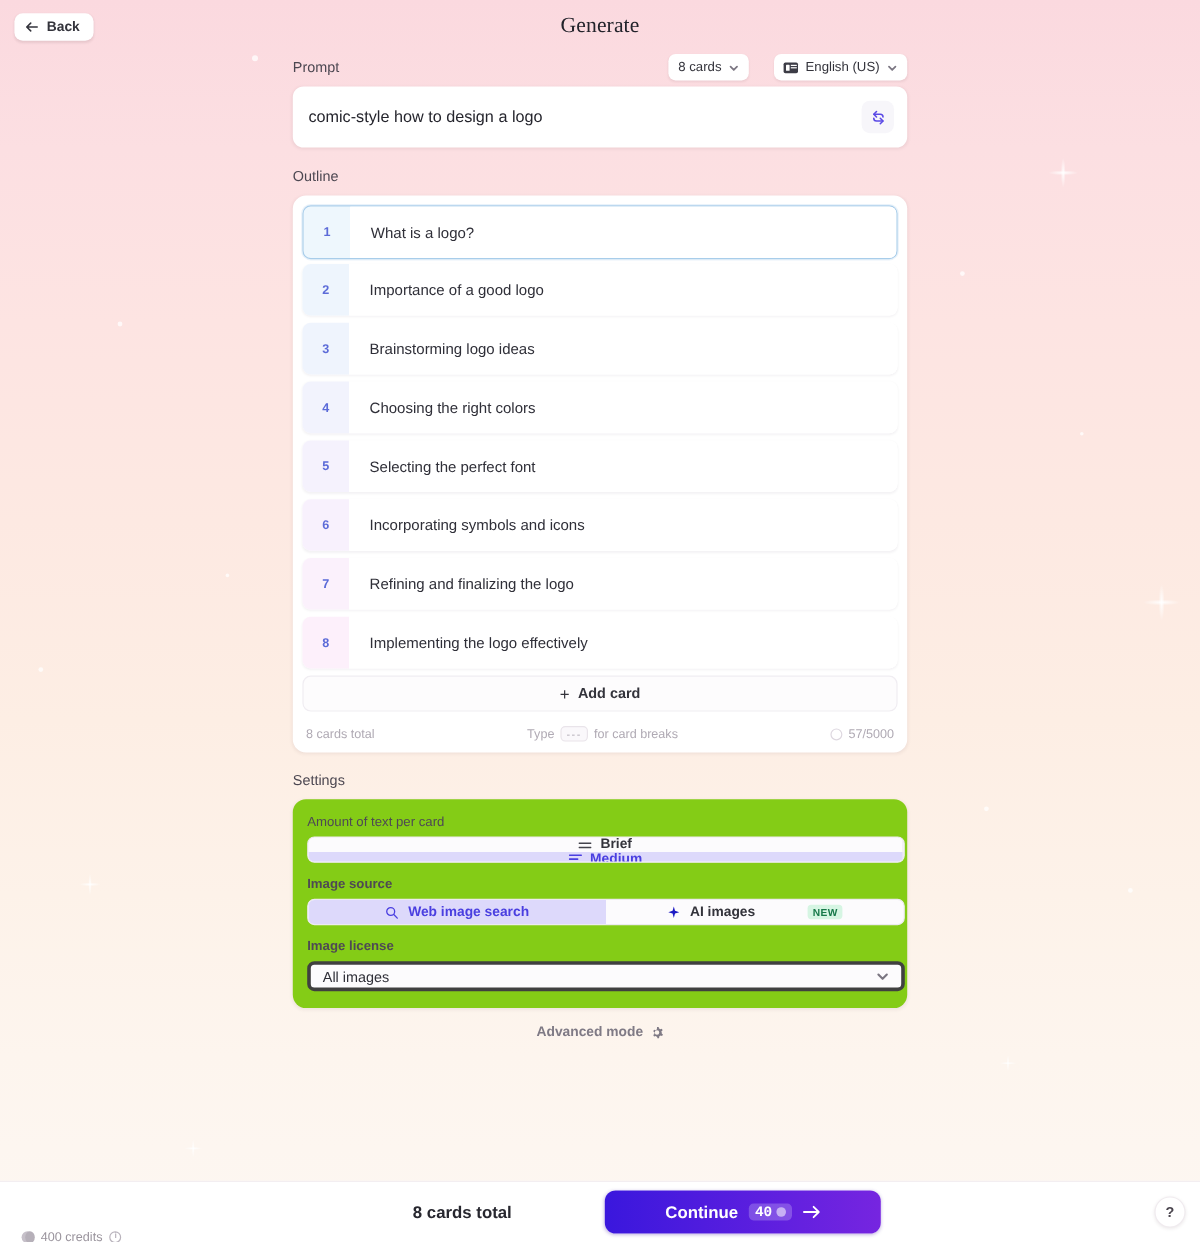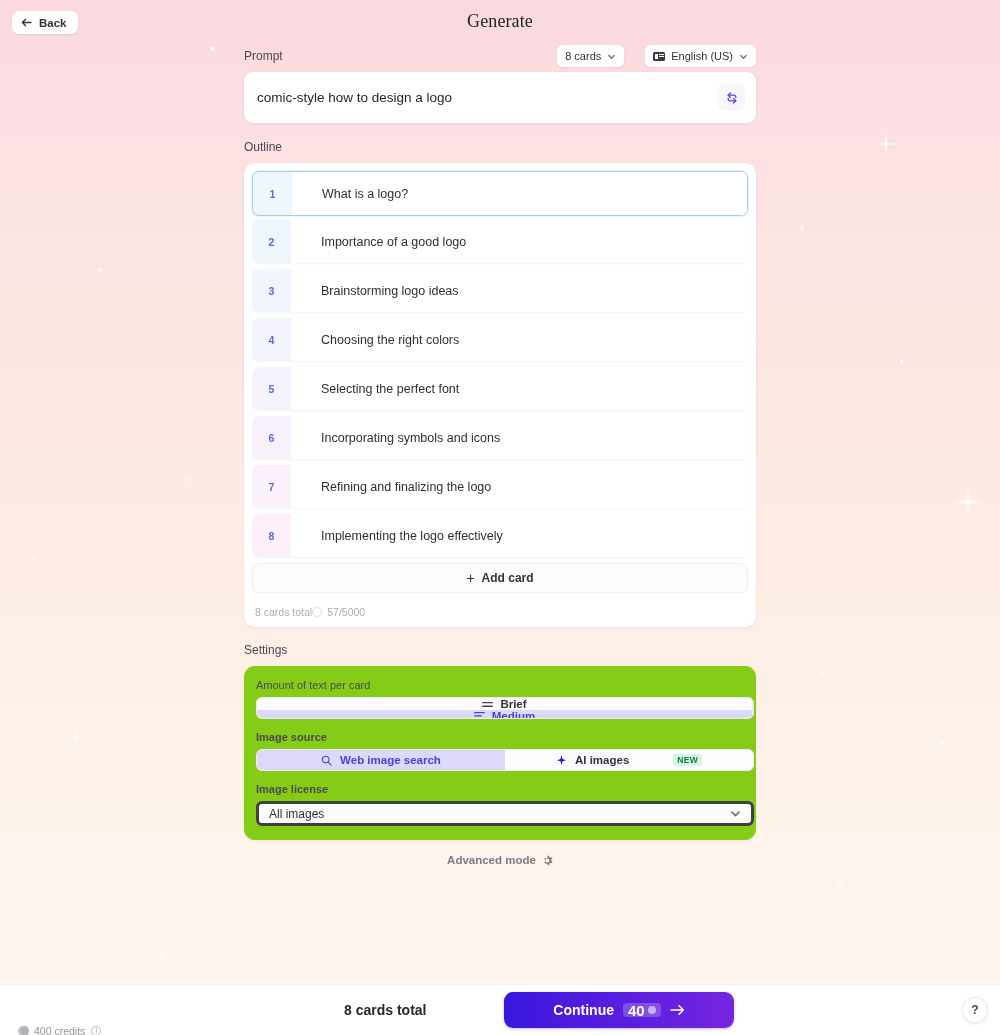--- a/index.html
+++ b/index.html
@@ -127,21 +127,21 @@
     height: 45px; margin-bottom: 4px;
     box-shadow: 0 0 0 1px rgba(168,205,234,.25);
   }
   .card-num {
     width: 39px; flex: 0 0 39px;
     display: flex; align-items: center; justify-content: center;
     font-size: 10.5px; font-weight: 600; color: #5c6bd8;
   }
   .card-title {
     flex: 1; display: flex; align-items: center;
-    padding-left: 30px; font-size: 12.5px; color: #2f2f38;
+    padding-left: 17px; font-size: 12.5px; color: #2f2f38;
     background: #fff; outline: none;
   }
   .card-row.focused .card-title { background: #fff; }
 
   .add-card {
     height: 30px; margin-bottom: 8px;
     border: 1px solid #f0edf2; border-radius: 7px;
     background: #fdfcfd;
     display: flex; align-items: center; justify-content: center;
     gap: 7px; font-size: 12px; font-weight: 600; color: #33333b;
@@ -269,21 +269,21 @@
     border-radius: 9px;
     display: flex; align-items: center; justify-content: center; gap: 9px;
     color: #fff; font-size: 14px; font-weight: 700;
     cursor: pointer;
     box-shadow: 0 1px 3px rgba(60,20,160,.30);
   }
   .cost-badge {
     display: inline-flex; align-items: center; gap: 3px;
     height: 14px; padding: 0 5px; border-radius: 4px;
     background: rgba(255,255,255,.22);
-    font-size: 15px; font-weight: 700;
+    font-size: 12px; font-weight: 700; font-family: Liberation Mono, monospace;
   }
   .cost-badge .coin2 {
     width: 8px; height: 8px; border-radius: 50%;
     background: rgba(255,255,255,.55);
   }
   .help-btn {
     position: absolute; right: 12px;
     width: 26px; height: 26px; border-radius: 50%;
     background: #fff; border: 1px solid #f0ebef;
     display: flex; align-items: center; justify-content: center;
@@ -397,20 +397,25 @@
       <div class="card-title">Implementing the logo effectively</div>
     </div>
 
     <div class="add-card">
       <span class="add-plus">+</span>
       <span>Add card</span>
     </div>
 
     <div class="outline-foot">
       <span class="foot-left">8 cards total</span>
+      <span class="foot-mid">
+        <span>Type</span>
+        <span class="keycap">---</span>
+        <span>for card breaks</span>
+      </span>
       <span class="foot-right">
         <span class="ring"></span>
         <span>57/5000</span>
       </span>
     </div>
   </div>
 
   <div class="row-label" style="margin-top:11px;">
     <span class="section-label">Settings</span>
   </div>

